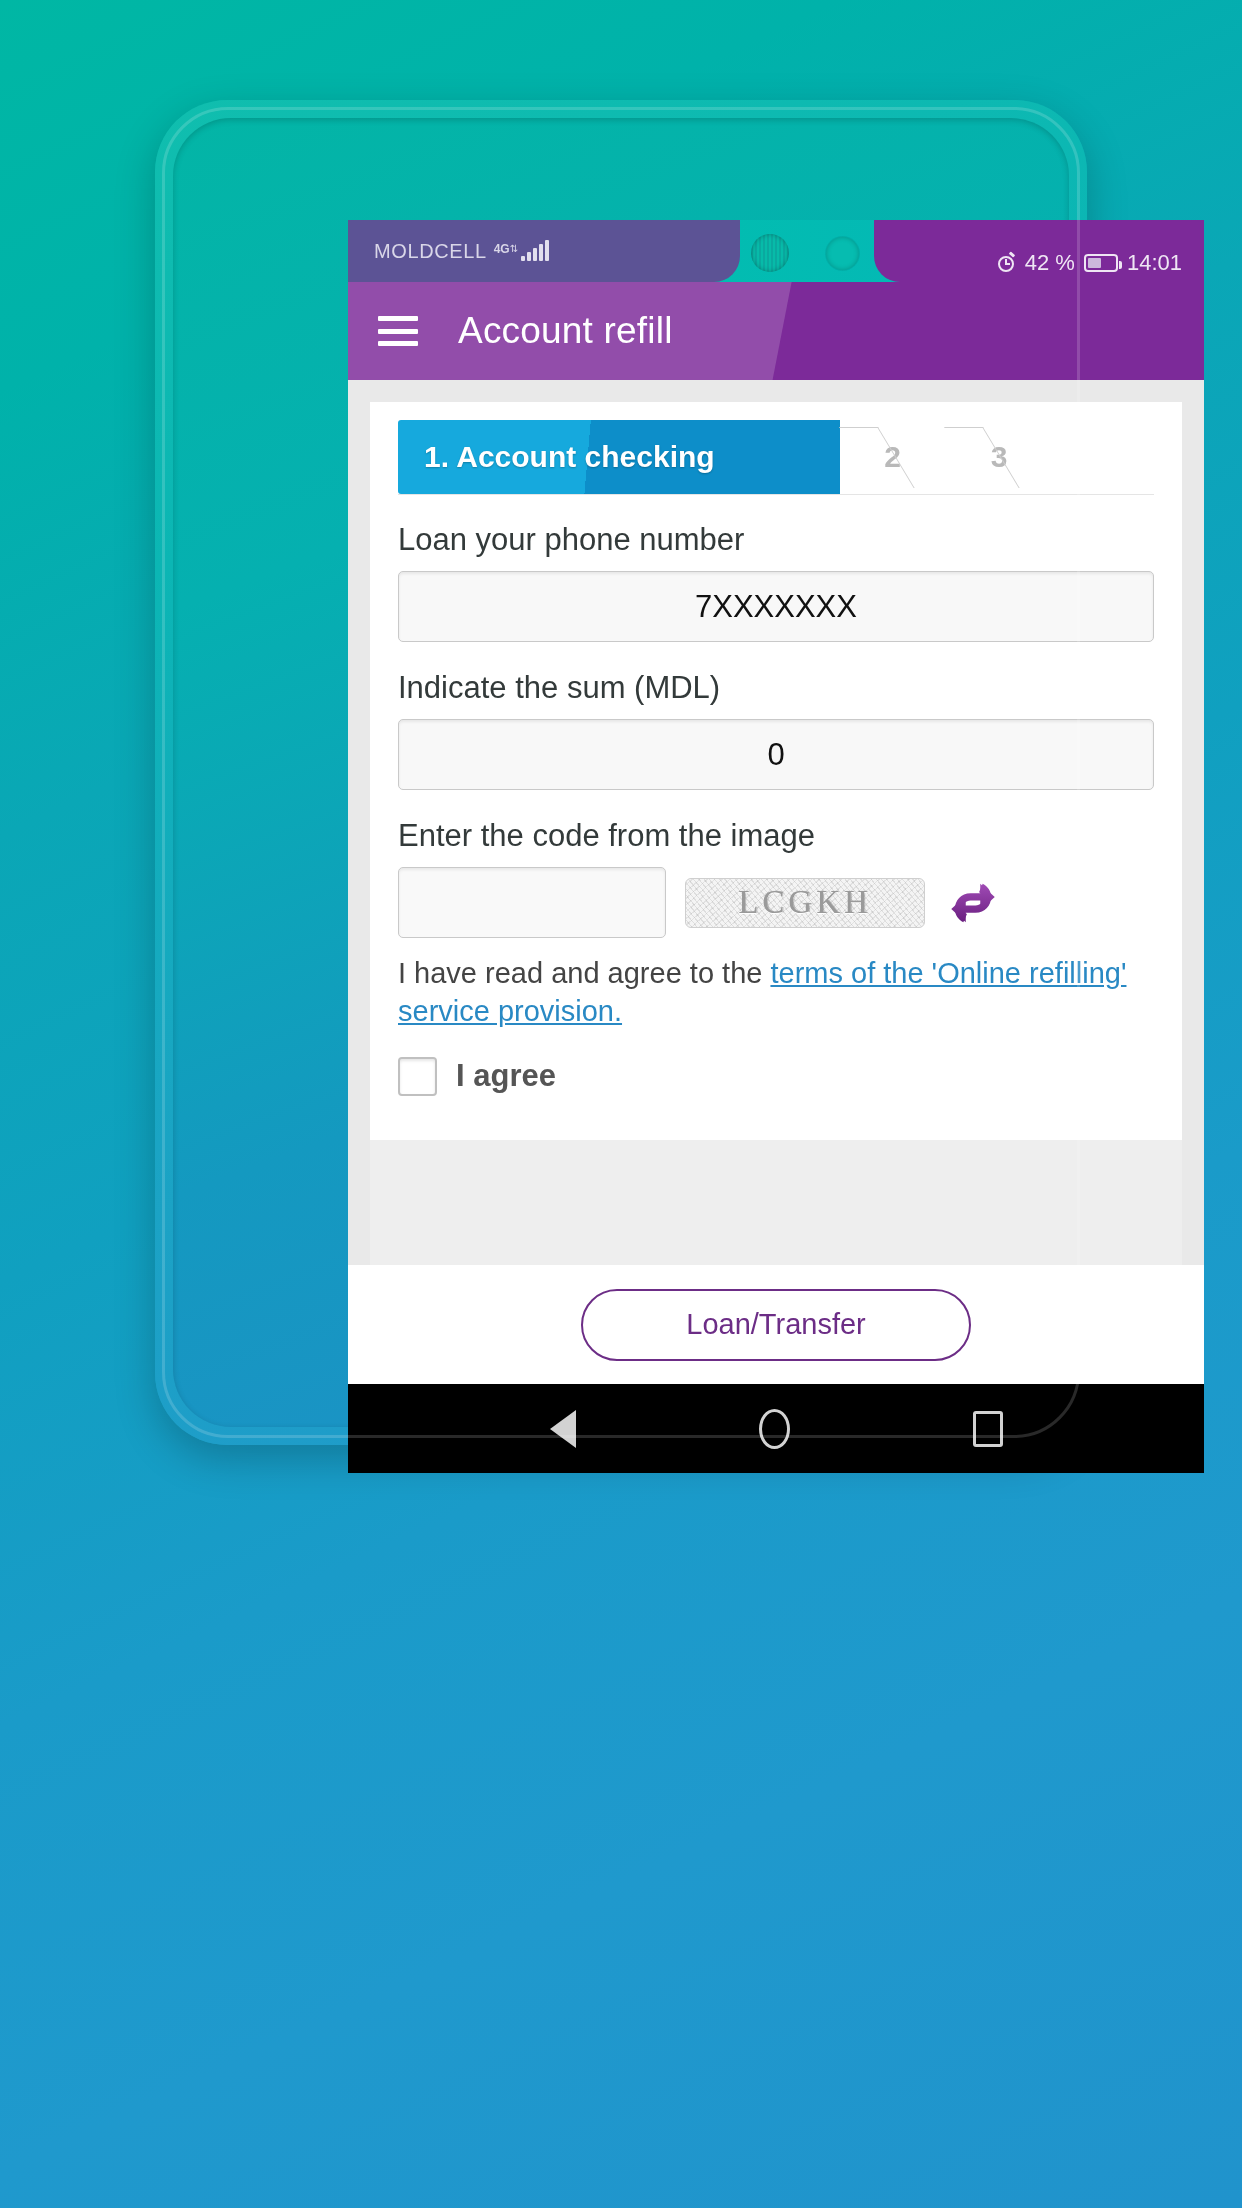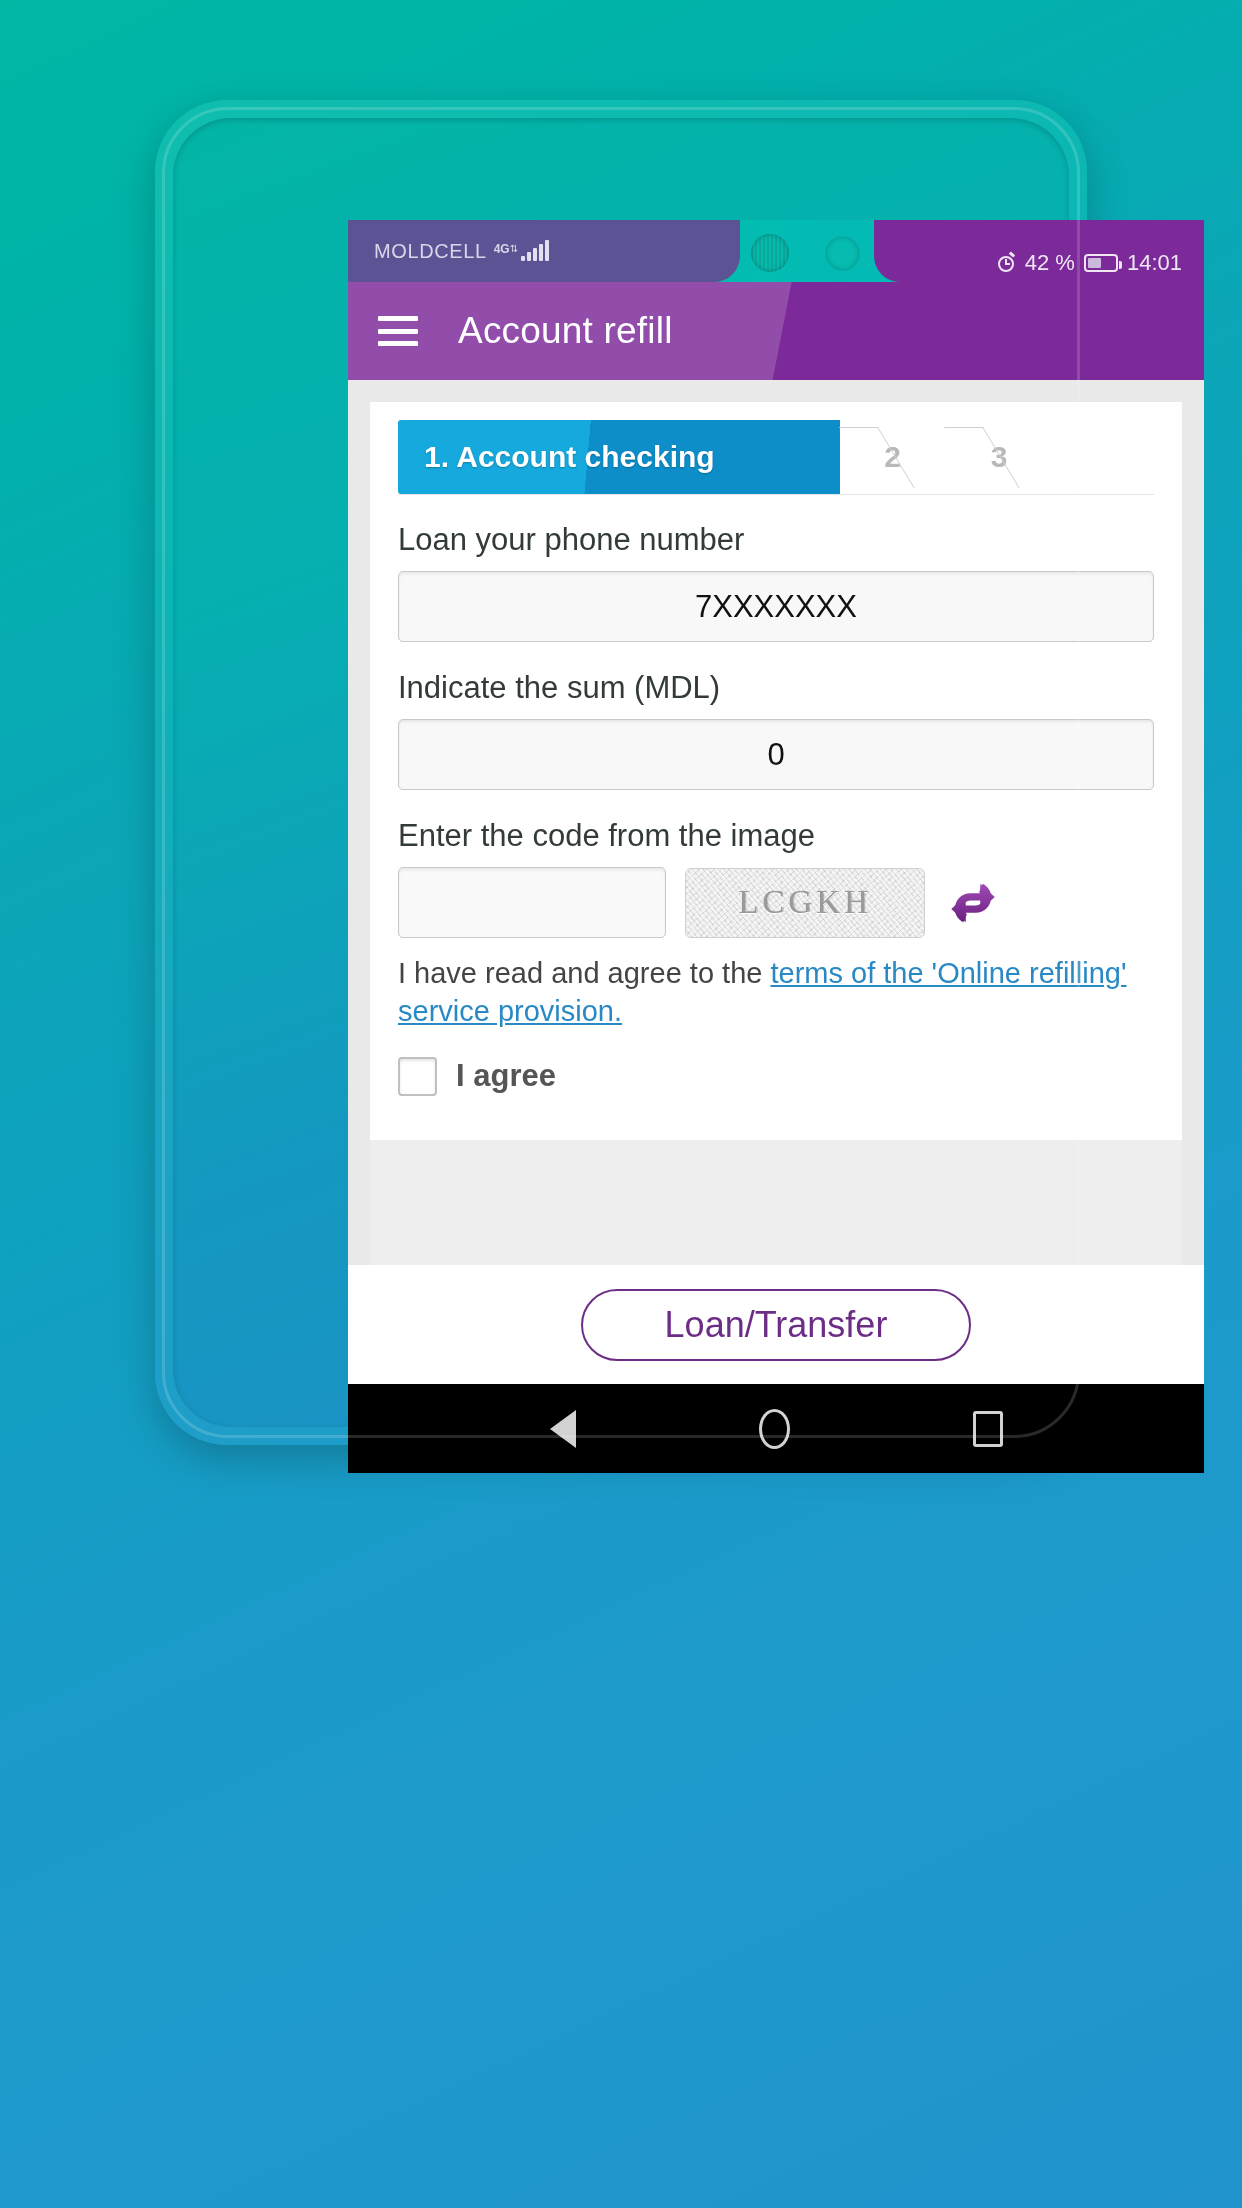--- a/index.html
+++ b/index.html
@@ -234,21 +234,21 @@
   }
   .captcha-input{
     width:268px; height:71px;
     border:1px solid #c9c9c9; border-radius:5px;
     background:#f9f9f9;
     box-shadow: inset 0 2px 3px rgba(0,0,0,0.07);
     font-size:30px; outline:none;
     font-family:"Liberation Sans", sans-serif;
   }
   .captcha-img{
-    width:240px; height:70px;
+    width:240px; height:50px;
     border:1px solid #cfcfcf; border-radius:6px;
     background:
        repeating-linear-gradient(50deg, rgba(120,120,120,0.18) 0 1px, transparent 1px 4px),
        repeating-linear-gradient(-42deg, rgba(120,120,120,0.15) 0 1px, transparent 1px 5px),
        #f4f4f4;
     display:flex; align-items:center; justify-content:center;
     font-family:"Liberation Serif", serif;
     font-size:33px; letter-spacing:4px;
     color:#9a9a9a;
     text-shadow: 0 1px 0 #fff, 1px 0 1px rgba(60,60,60,0.35);
@@ -290,21 +290,21 @@
 
   
   .bottom-bar{
     position:absolute; left:0; right:0; bottom:89px; height:119px;
     background:#ffffff;
     display:flex; align-items:center; justify-content:center;
   }
   .loan-btn{
     width:390px; height:72px; border-radius:38px;
     border:2px solid #6c2d86; background:#fff;
-    color:#6c2d86; font-size:36px;
+    color:#6c2d86; font-size:29px;
     font-family:"Liberation Sans", sans-serif;
     cursor:pointer;
   }
 
   
   .navbar{
     position:absolute; left:0; right:0; bottom:0; height:89px;
     background:#000;
     display:flex; align-items:center; justify-content:space-around;
     padding: 0 110px;

